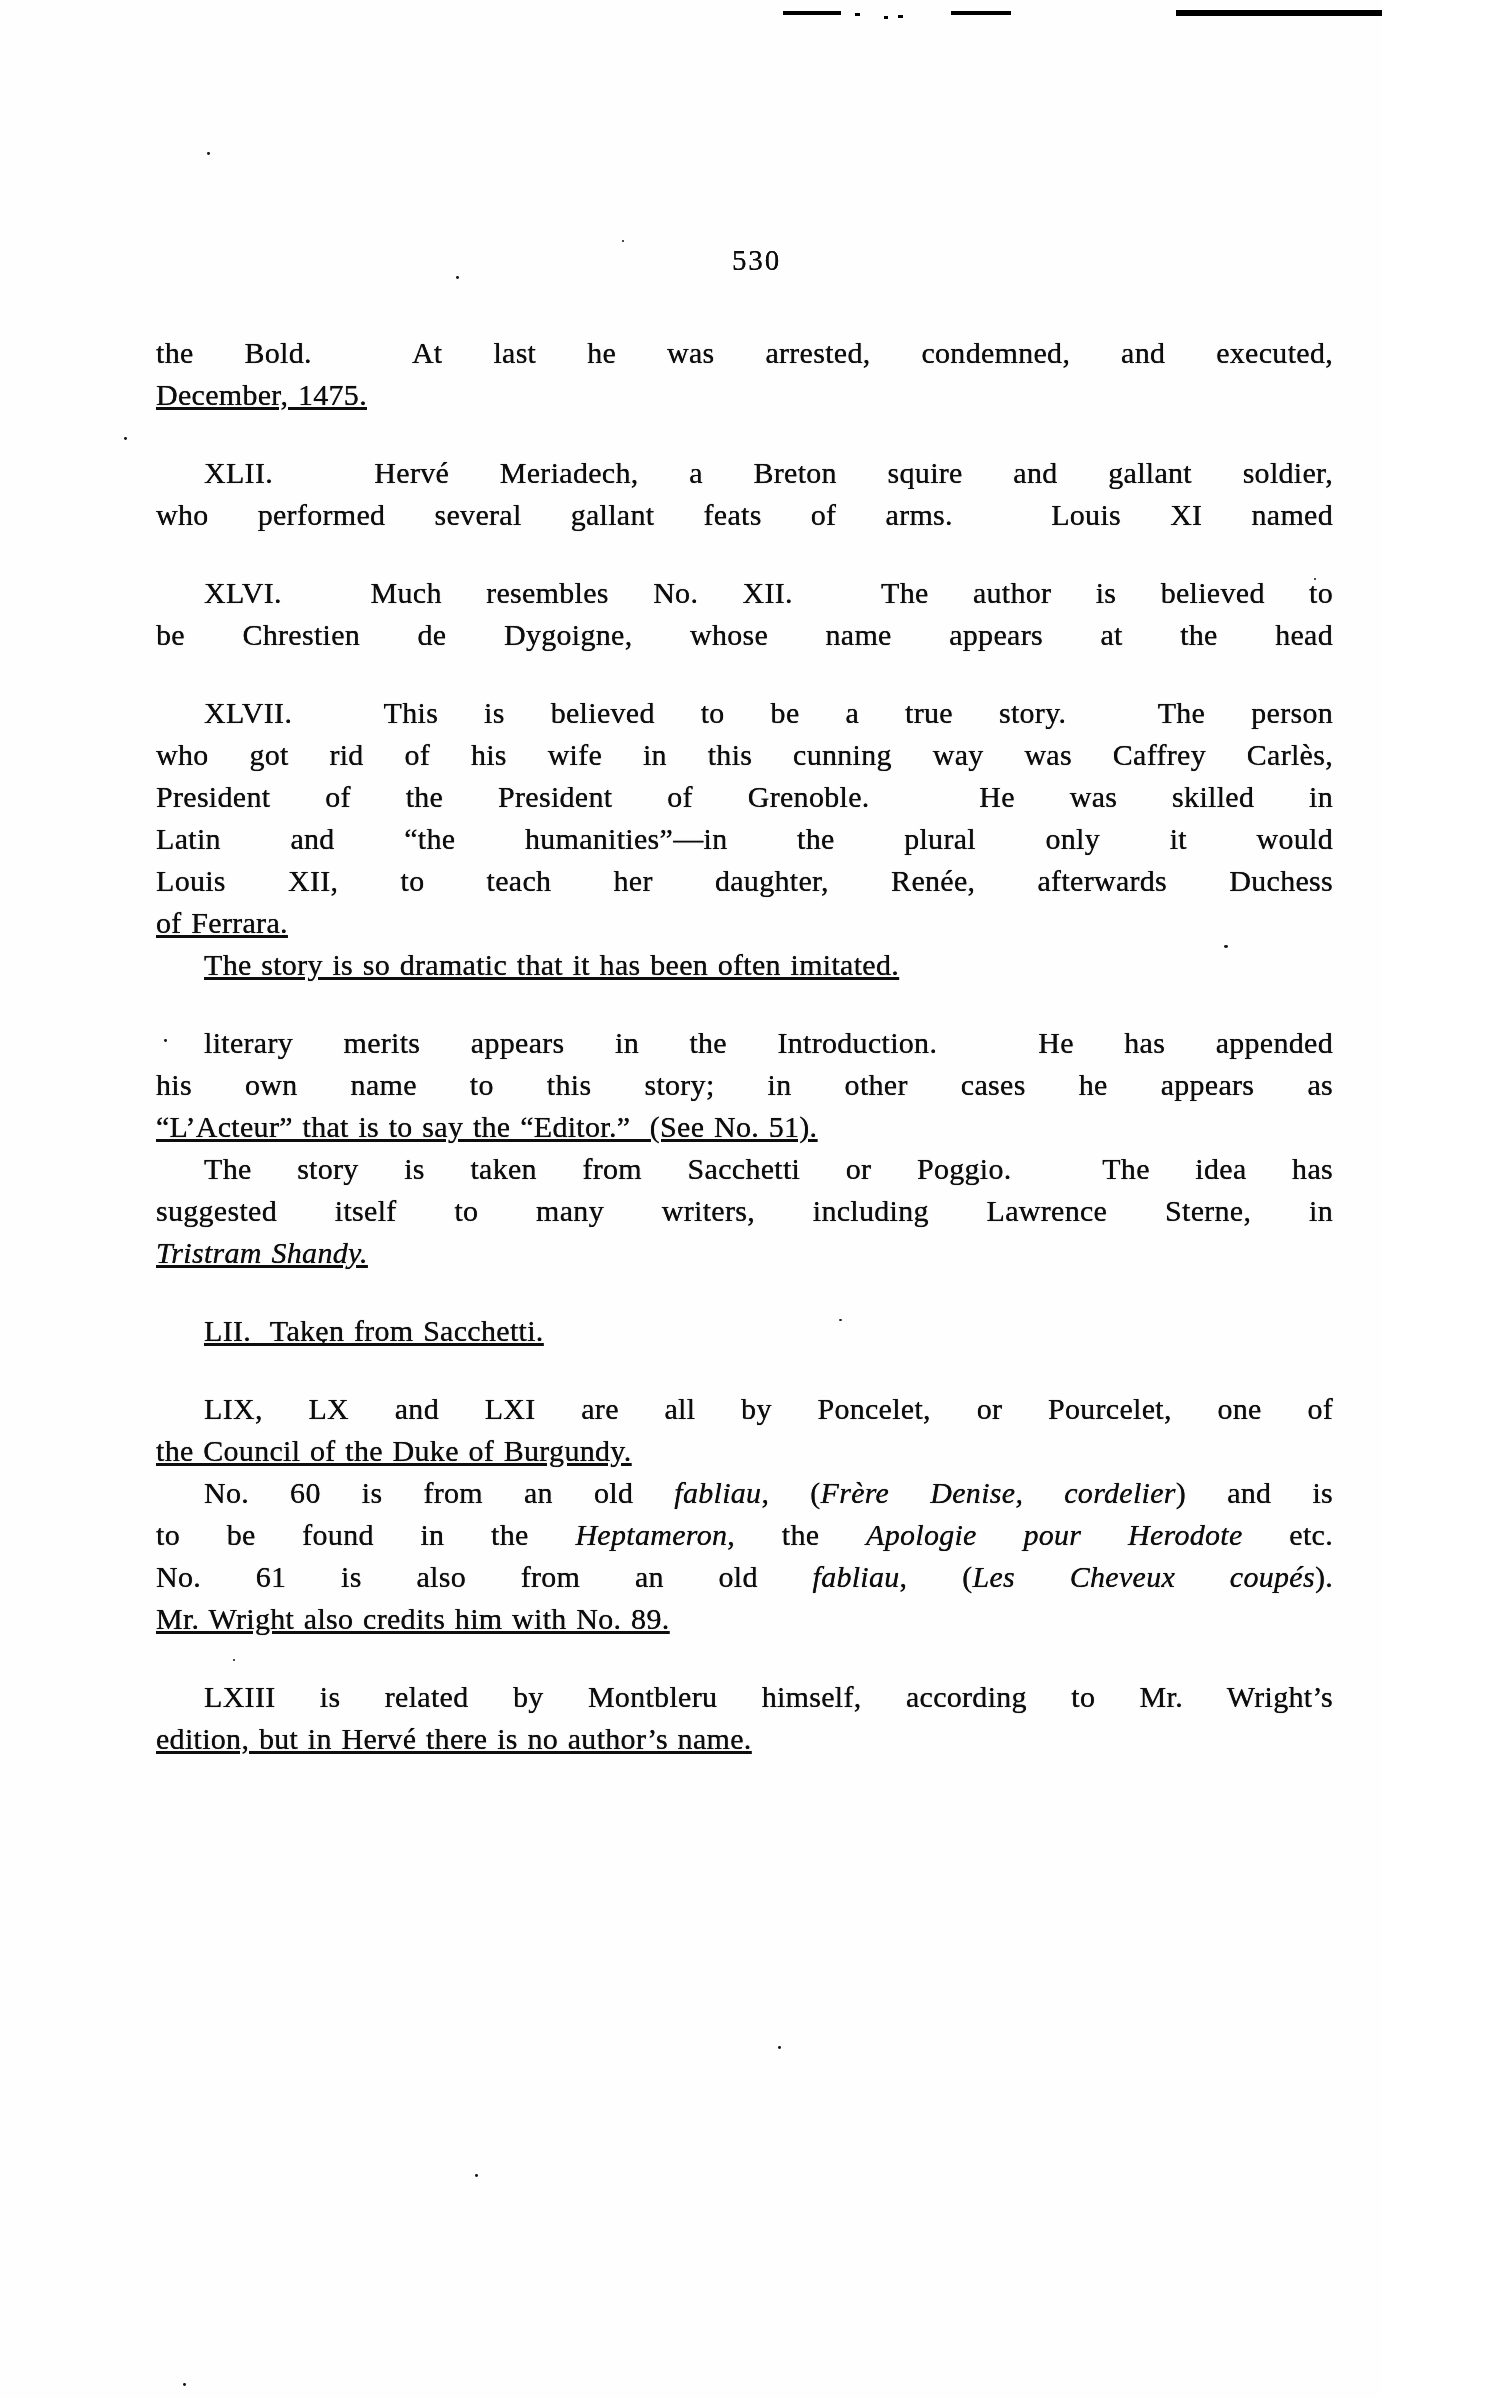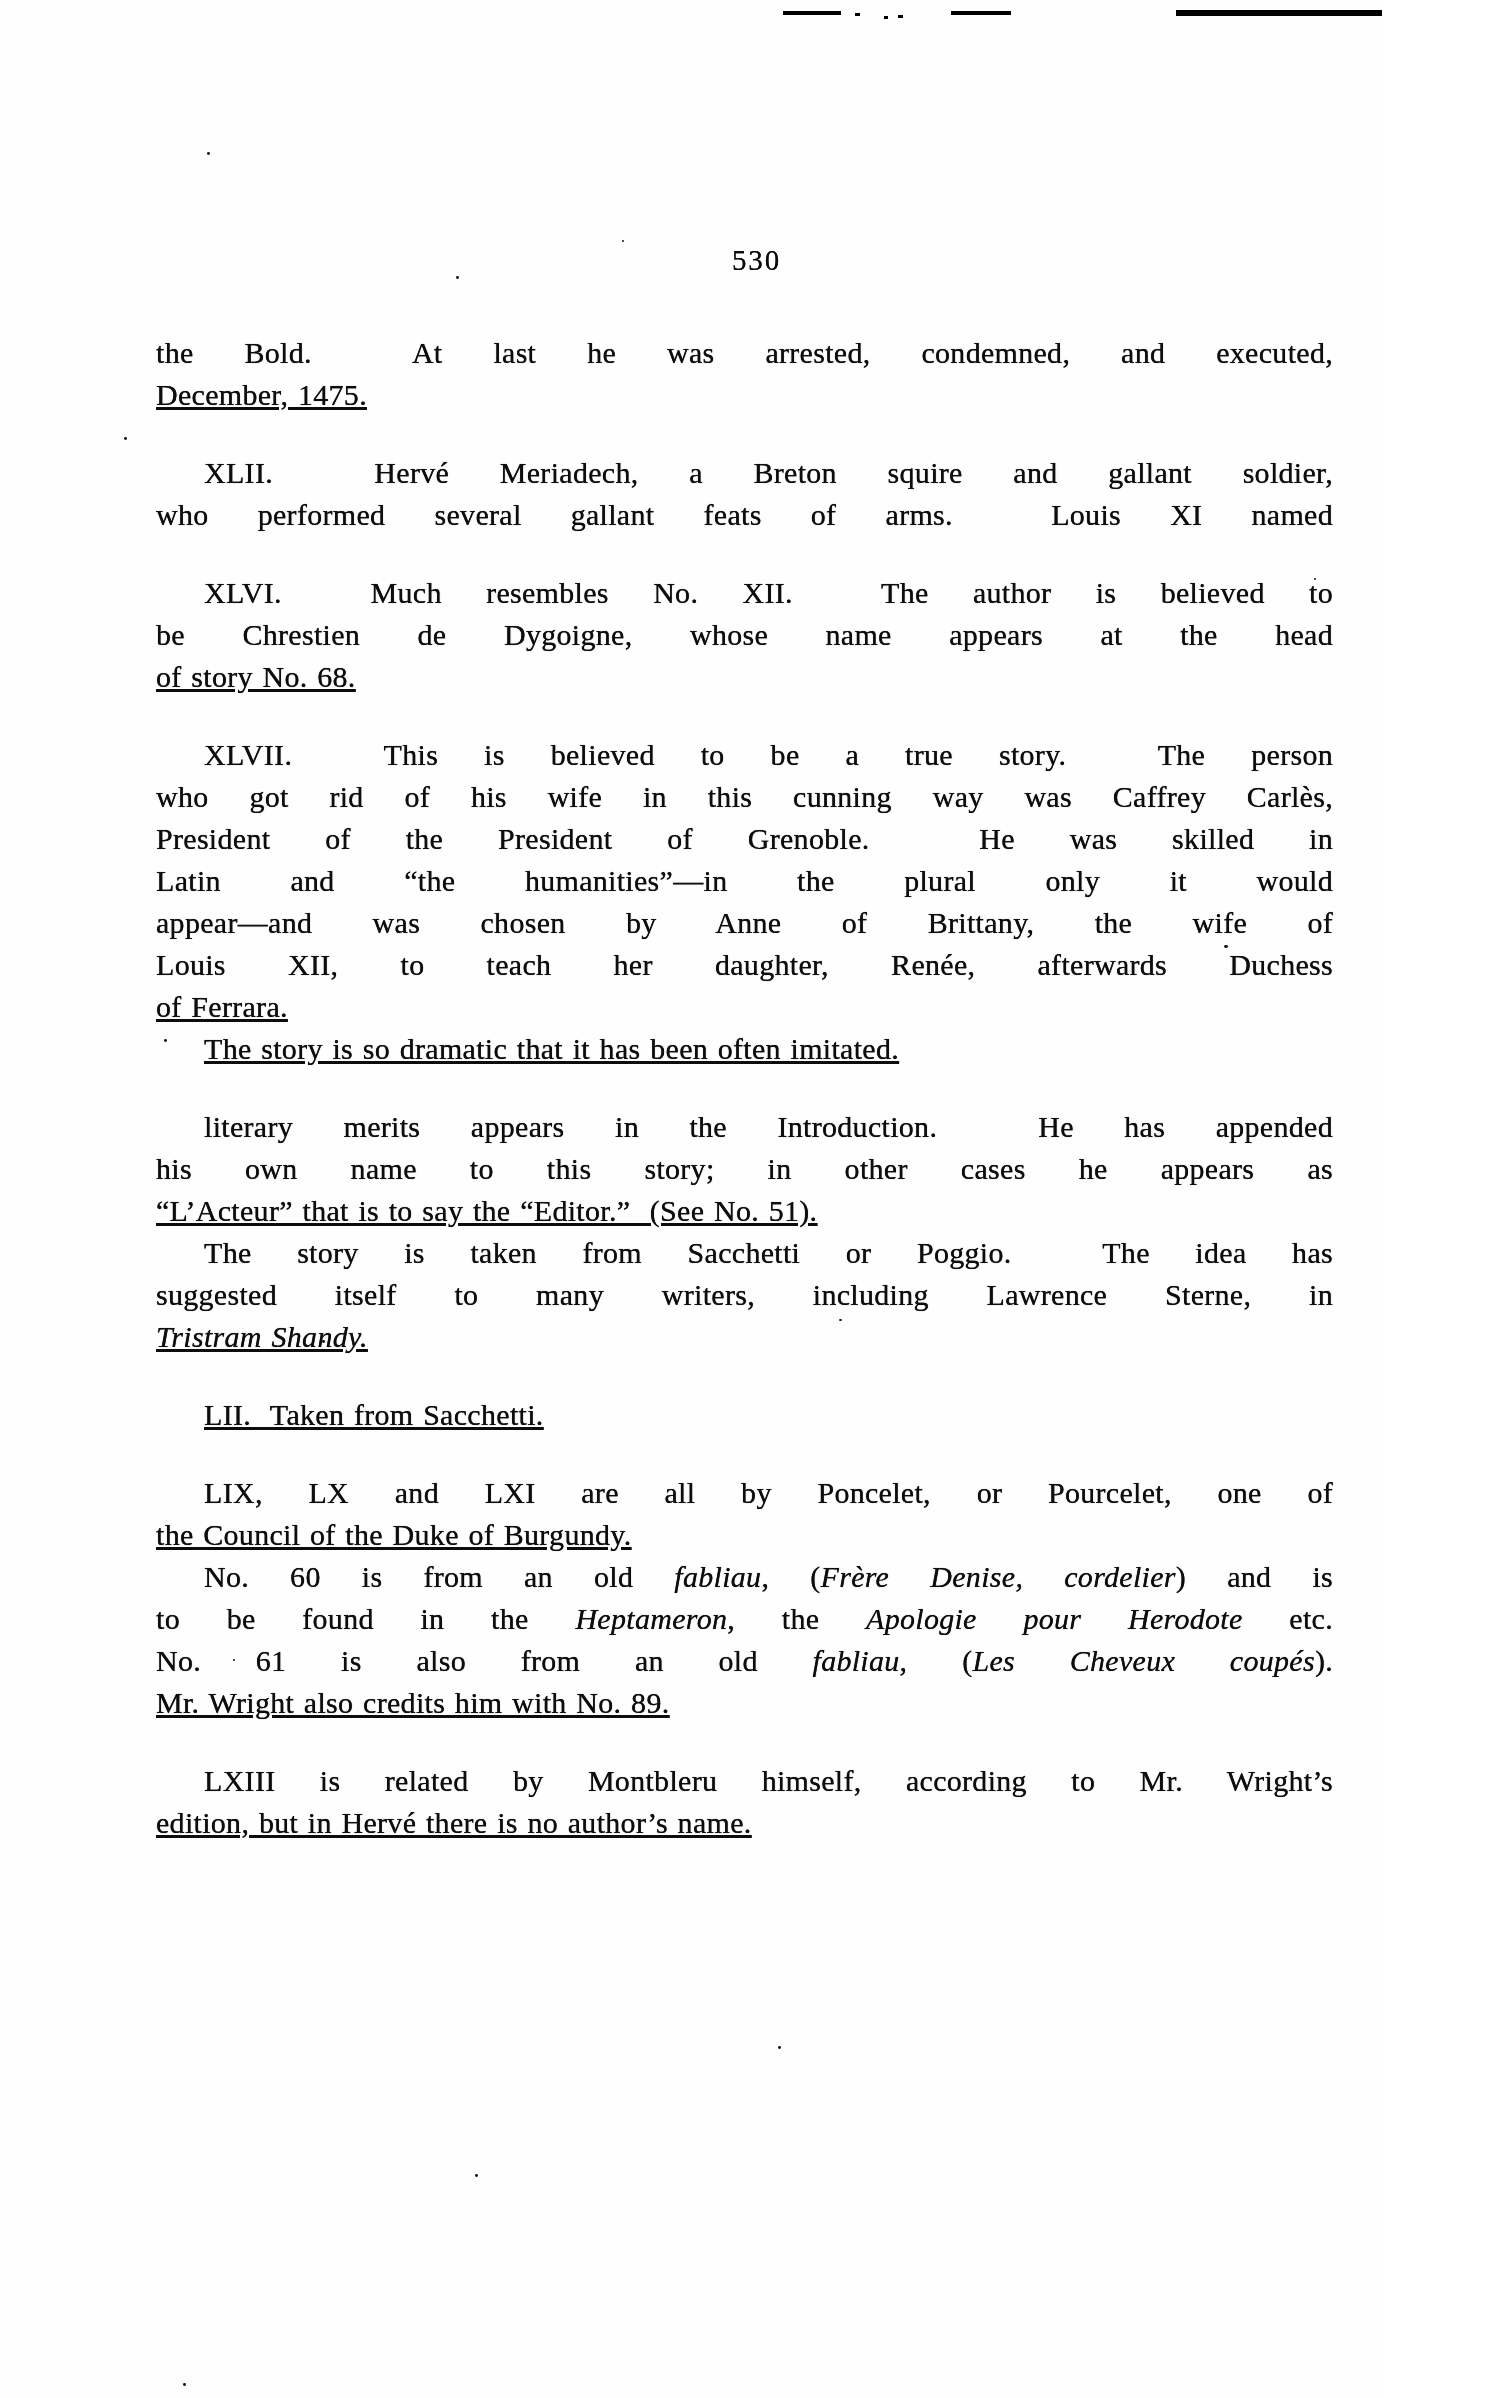--- a/index.html
+++ b/index.html
@@ -85,28 +85,26 @@
         <div class="line"><span>the Bold.  At last he was arrested, condemned, and executed,</span></div>
         <div class="line last"><span>December, 1475.</span></div>
       </div>
       <div class="para indent gap">
         <div class="line"><span>XLII.  Hervé Meriadech, a Breton squire and gallant soldier,</span></div>
         <div class="line"><span>who performed several gallant feats of arms.  Louis XI named</span></div>
       </div>
       <div class="para indent gap">
         <div class="line"><span>XLVI.  Much resembles No. XII.  The author is believed to</span></div>
         <div class="line"><span>be Chrestien de Dygoigne, whose name appears at the head</span></div>
-        <div class="line last"><span>of story No. 68.</span></div>
       </div>
       <div class="para indent gap">
         <div class="line"><span>XLVII.  This is believed to be a true story.  The person</span></div>
         <div class="line"><span>who got rid of his wife in this cunning way was Caffrey Carlès,</span></div>
         <div class="line"><span>President of the President of Grenoble.  He was skilled in</span></div>
         <div class="line"><span>Latin and “the humanities”—in the plural only it would</span></div>
-        <div class="line"><span>appear—and was chosen by Anne of Brittany, the wife of</span></div>
         <div class="line"><span>Louis XII, to teach her daughter, Renée, afterwards Duchess</span></div>
         <div class="line last"><span>of Ferrara.</span></div>
       </div>
       <div class="para indent">
         <div class="line last"><span>The story is so dramatic that it has been often imitated.</span></div>
       </div>
       <div class="para indent gap">
         <div class="line"><span>literary merits appears in the Introduction.  He has appended</span></div>
         <div class="line"><span>his own name to this story; in other cases he appears as</span></div>
         <div class="line last"><span>“L’Acteur” that is to say the “Editor.”  (See No. 51).</span></div>

